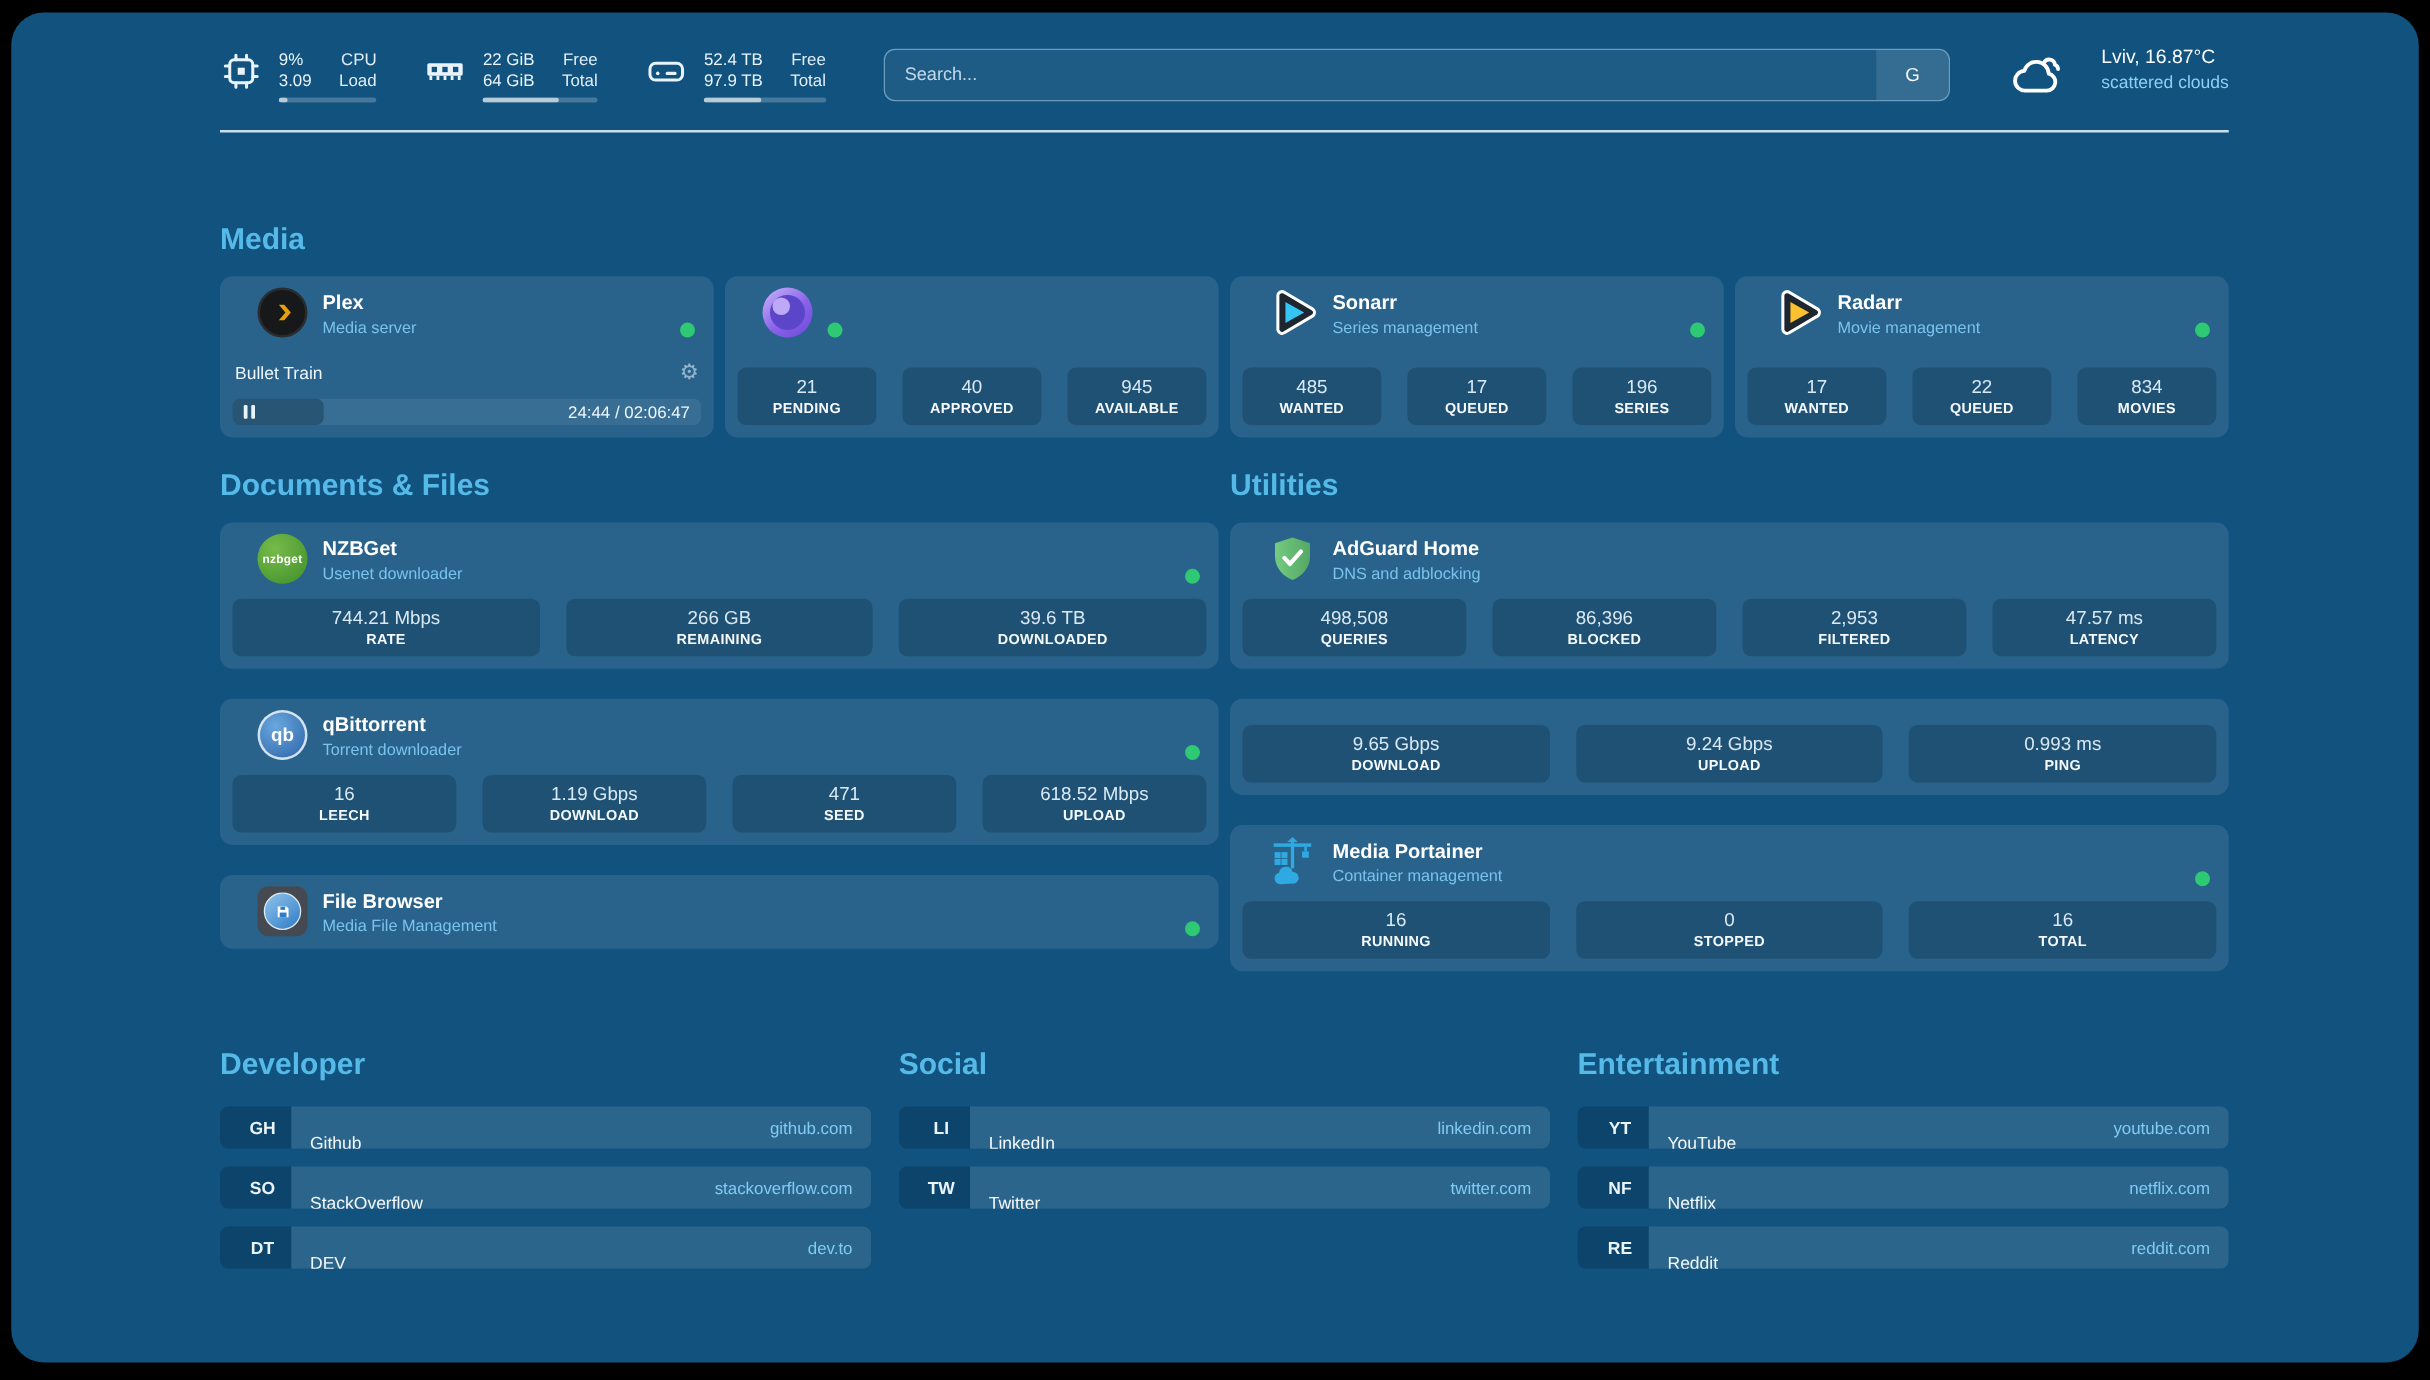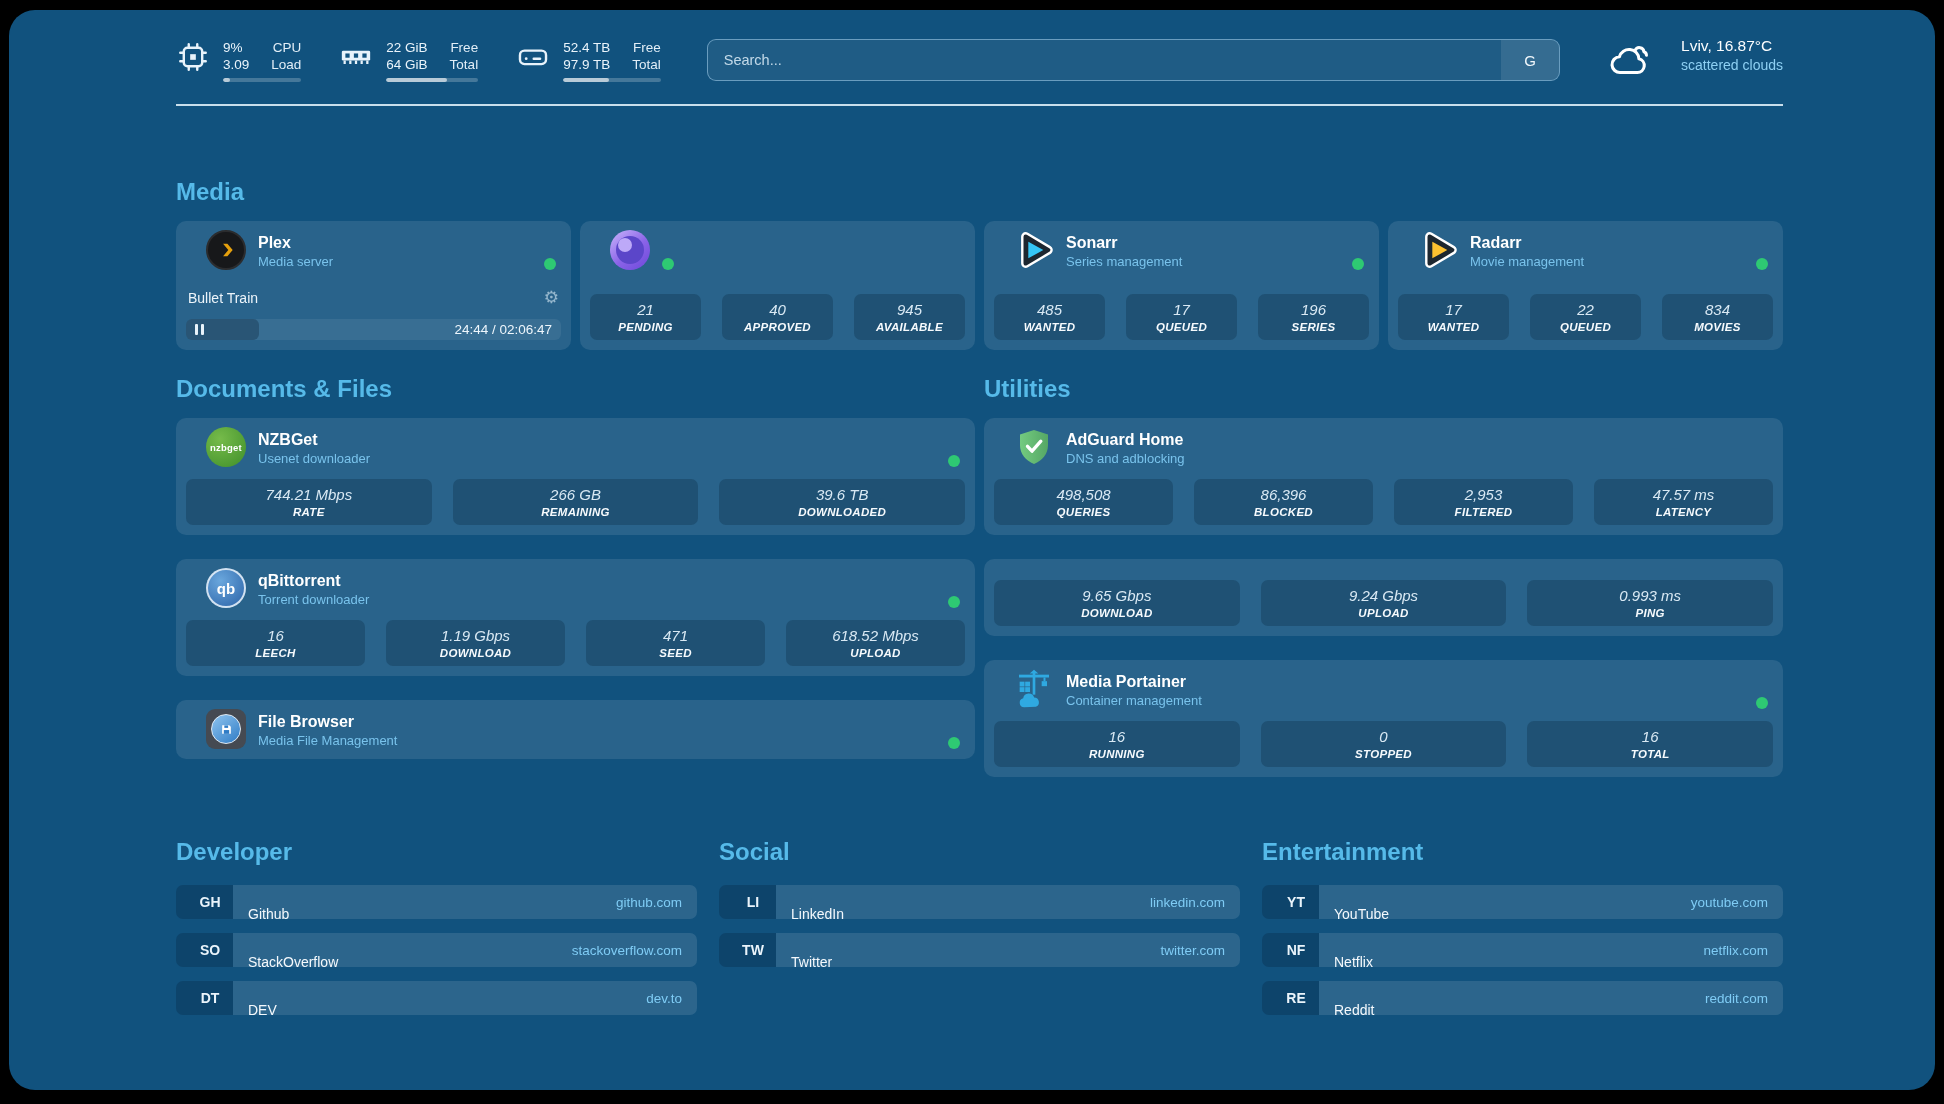--- a/index.html
+++ b/index.html
@@ -34,21 +34,21 @@
   .media-sec{margin-top:71px;}
   .media-cards{margin-top:14px;display:grid;grid-template-columns:repeat(4,1fr);gap:9px;}
   .card{background:rgba(255,255,255,.10);border-radius:10px;padding:9px 10px 10px;display:flex;flex-direction:column;box-sizing:border-box;cursor:pointer;}
   .media-cards .card{min-height:129px;}
   .chead{display:flex;align-items:flex-end;gap:12px;margin-left:20px;}
   .ic{width:40px;height:40px;flex:none;}
   .tt{flex:1;min-width:0;}
   .t{font-size:16px;font-weight:600;color:#fff;line-height:20px;white-space:nowrap;}
   .s{font-size:13px;color:#79c3ec;line-height:17px;white-space:nowrap;}
   .dot{width:12px;height:12px;border-radius:50%;background:#2ec973;flex:none;margin-right:5px;}
-  .stats{display:flex;gap:21px;margin-top:auto;padding-top:12px;font-style:italic;}
+  .stats{display:flex;gap:21px;margin-top:auto;padding-top:12px;}
   .stat{flex:1;background:rgba(4,29,48,.25);border-radius:7px;text-align:center;padding:6px 2px 7px;}
   .sv{font-size:15px;color:#d9e9f4;line-height:19px;}
   .sl{font-size:11.5px;font-weight:700;color:#f6fafd;letter-spacing:.3px;margin-top:2px;}
 
   
   .np{margin-top:auto;padding-top:10px;}
   .np-row{display:flex;justify-content:space-between;align-items:center;font-size:14px;color:#edf5fb;padding:0 2px;}
   .gear{cursor:pointer;line-height:1;}
   .gear::before{content:"⚙";font-size:17px;color:rgba(220,238,249,.6);}
   .np-bar{margin-top:13px;height:21px;border-radius:6px;background:rgba(255,255,255,.07);position:relative;}

